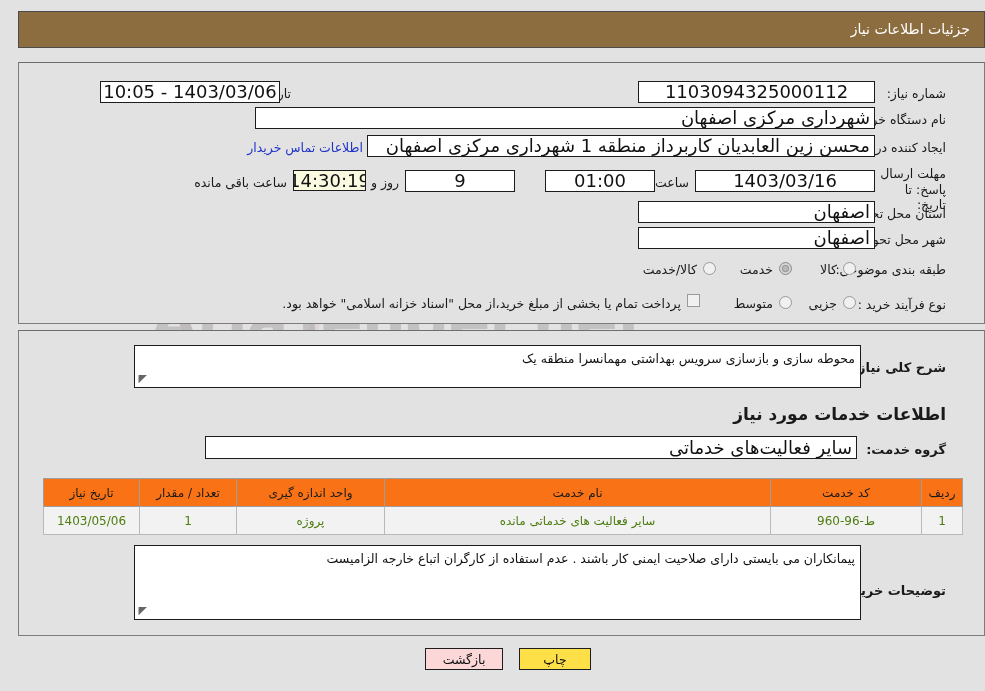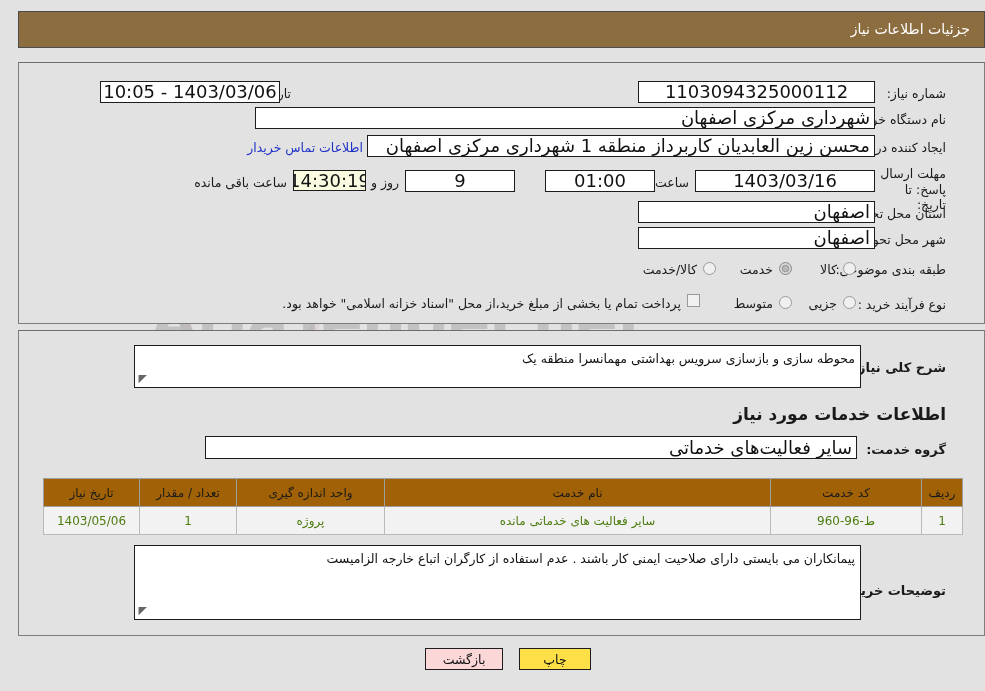--- a/index.html
+++ b/index.html
@@ -170,21 +170,21 @@
     position: absolute;
     left: 43px; top: 478px;
     width: 899px;
     border-collapse: collapse;
     font-size: 12px;
     z-index: 3;
     background: #fff;
     table-layout: fixed;
   }
   .tbl th {
-    background: #a16207;
+    background: #f97316;
     border: 1px solid #9e9e9e;
     height: 25px;
     font-weight: normal;
     color: #1a1a1a;
     font-size: 12px;
   }
   .tbl td {
     background: #f2f2f2;
     border: 1px solid #b9b9b9;
     height: 25px;

